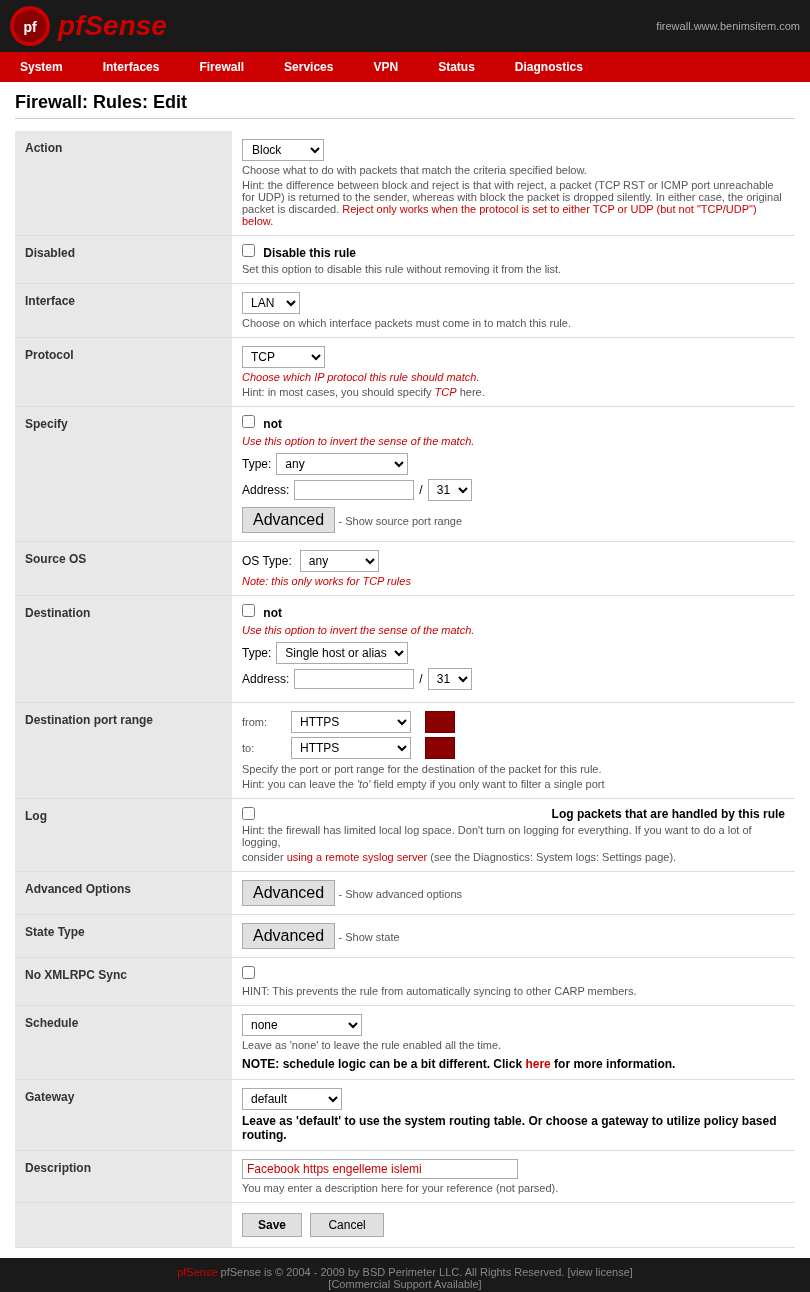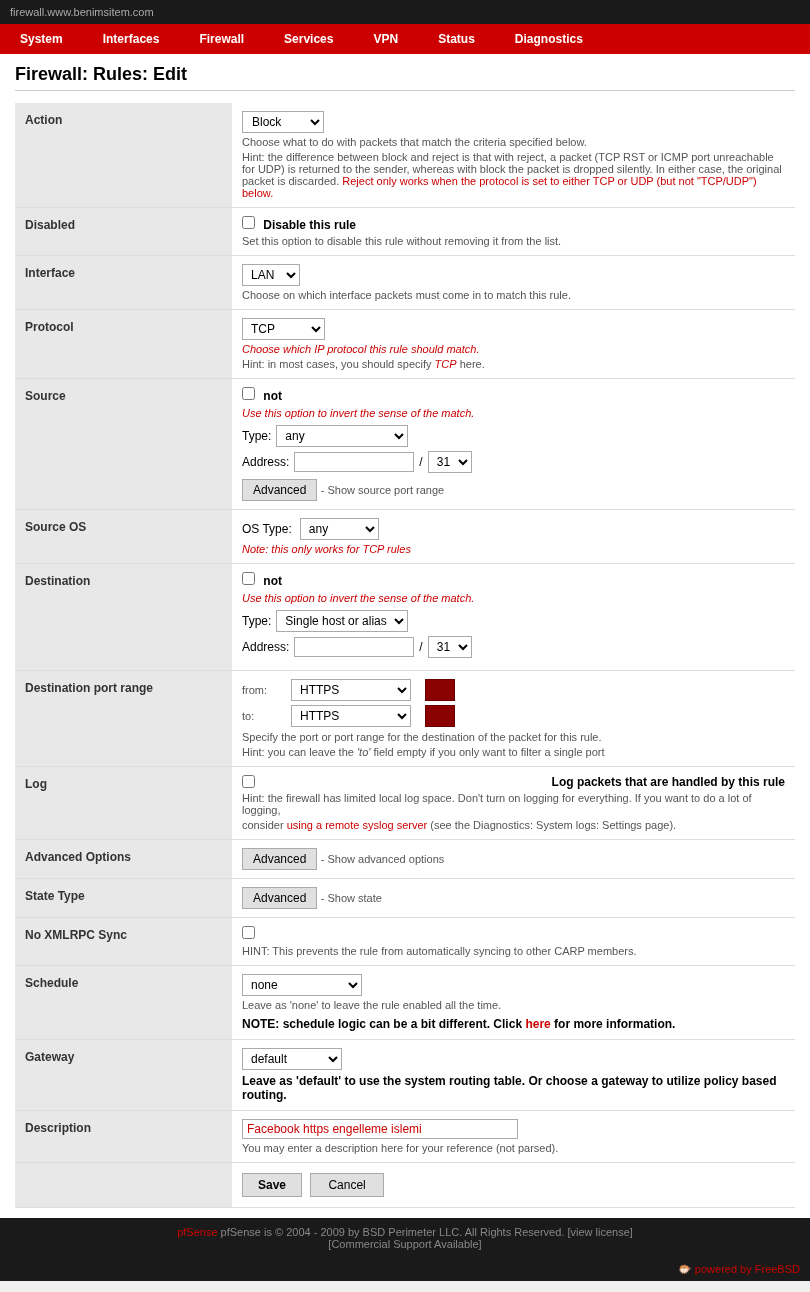--- a/index.html
+++ b/index.html
@@ -34,21 +34,21 @@
     input[type="checkbox"] { margin-right: 5px; }
 
     .action-select { padding: 2px 20px 2px 5px; }
 
     .field-group { margin-bottom: 4px; }
     .field-row { display: flex; align-items: center; gap: 5px; margin-bottom: 4px; }
 
     .address-input { background: #8b0000; border: 1px solid #600; color: #fff; width: 120px; }
     .address-input-facebook { background: #8b0000; border: 1px solid #600; color: #fff; width: 120px; }
 
-    .advanced-btn { background: #e0e0e0; border: 1px solid #aaa; padding: 3px 10px; cursor: pointer; font-size: 12px; }
+    .advanced-btn { background: #e0e0e0; border: 1px solid #aaa; padding: 3px 10px; cursor: pointer; font-size: 16px; }
 
     .port-row { display: flex; align-items: center; gap: 14px; margin-bottom: 4px; }
     .port-label { width: 35px; color: #555; font-size: 11px; }
     .port-select { min-width: 120px; }
     .port-color-box { width: 30px; height: 22px; background: #8b0000; border: 1px solid #600; display: inline-block; }
 
     .log-checkbox-row { display: flex; align-items: flex-start; gap: 5px; justify-content: space-between; }
     .log-label { font-weight: bold; }
 
     .save-btn { background: #e0e0e0; border: 1px solid #aaa; padding: 4px 15px; cursor: pointer; font-size: 12px; font-weight: bold; margin-right: 5px; }
@@ -69,20 +69,31 @@
     .bold-link { color: #cc0000; text-decoration: none; font-weight: bold; }
 
     .gateway-note { font-weight: bold; font-size: 12px; margin-top: 4px; }
 
     .os-row { display: flex; align-items: center; gap: 8px; }
   </style>
 </head>
 <body>
 
 <div class="header">
+  <div class="logo">
+    <div class="logo-icon">
+      <svg width="36" height="36" viewBox="0 0 36 36">
+        <circle cx="18" cy="18" r="17" fill="#8b0000" stroke="#cc0000" stroke-width="1.5"></circle>
+        <text x="18" y="24" text-anchor="middle" fill="white" font-size="14" font-weight="bold">pf</text>
+      </svg>
+    </div>
+    <div class="logo-text">
+      <span>pf</span><span style="color:#cc0000;font-style:italic;">Sense</span>
+    </div>
+  </div>
   <div class="header-url">firewall.www.benimsitem.com</div>
 </div>
 
 <nav>
   <a href="#">System</a>
   <a href="#">Interfaces</a>
   <a href="#">Firewall</a>
   <a href="#">Services</a>
   <a href="#">VPN</a>
   <a href="#">Status</a>
@@ -145,21 +156,21 @@
         <div class="hint">
           <span style="color:#cc0000;font-style:italic;">Choose which IP protocol this rule should match.</span>
         </div>
         <div class="hint">
           Hint: in most cases, you should specify <em style="color:#cc0000;">TCP</em> here.
         </div>
       </td>
     </tr>
 
     <tr>
-      <td class="label-cell">Source</td>
+      <td class="label-cell">Specify</td>
       <td class="content-cell">
         <div class="field-group">
           <label>
             <input type="checkbox" style="">
             <span class="not-label">not</span>
           </label>
         </div>
         <div class="invert-hint">Use this option to invert the sense of the match.</div>
         <div class="field-row" style="margin-top:6px;">
           <span>Type:</span>

